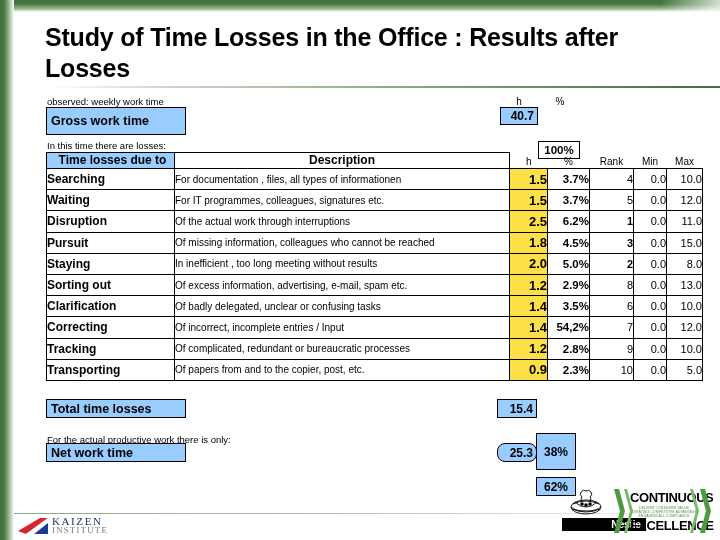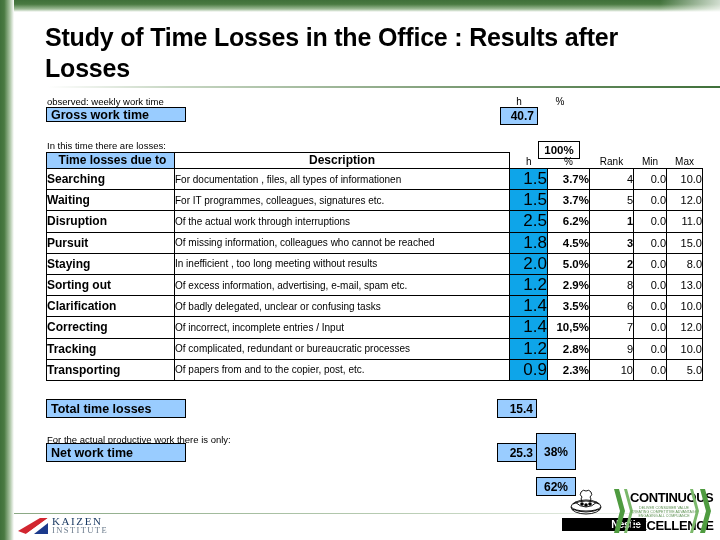--- a/index.html
+++ b/index.html
@@ -79,21 +79,21 @@
   }
   .cell.blue { background: #99ccff; }
   .cell.bold { font-weight: bold; }
   .cell.right { justify-content: flex-end; padding-right: 3px; }
   .cell.center { justify-content: center; margin-top: 34px; }
   .cell.left { padding-left: 4px; }
 
   
   #gross-label {
     left: 46px; top: 107px;
-    width: 140px; height: 15px;
+    width: 140px; height: 28px;
     font-size: 12.5px; font-weight: bold;
   }
   #gross-h-head, #gross-pct-head {
     position: absolute;
     font-size: 10px;
     color: #000000;
     text-align: center;
   }
   #gross-h-head   { left: 500px; top: 96px; width: 38px; }
   #gross-pct-head { left: 540px; top: 96px; width: 40px; }
@@ -141,25 +141,25 @@
   td.cat {
     font-weight: bold;
     font-size: 12px;
     padding-left: 4px;
   }
   td.desc {
     font-size: 10px;
     padding-left: 4px;
   }
   td.num-h {
-    background: #0ea5e9;
-    font-weight: normal;
+    background: #fde047;
+    font-weight: bold;
     text-align: right;
     padding-right: 4px;
-    font-size: 17px;
+    font-size: 13px;
   }
   td.num-pct {
     font-weight: bold;
     text-align: right;
     padding-right: 4px;
     font-size: 11.5px;
   }
   td.num-rank {
     text-align: right;
     padding-right: 4px;
@@ -180,21 +180,21 @@
   col.c-rank { width: 44px; }
   col.c-min  { width: 33px; }
   col.c-max  { width: 36px; }
 
   
   #total-label { left: 46px; top: 399px; width: 140px; height: 19px; font-size: 12.5px; font-weight: bold; }
   #total-h     { left: 497px; top: 399px; width: 40px; height: 19px; font-weight: bold; font-size: 12px; }
   #total-pct   { left: 536px; top: 399px; width: 40px; height: 37px; font-weight: bold; font-size: 12px; }
 
   #net-label   { left: 46px; top: 443px; width: 140px; height: 19px; font-size: 12.5px; font-weight: bold; }
-  #net-h       { left: 497px; top: 443px; width: 40px; height: 19px; font-weight: bold; font-size: 12px; }
+  #net-h       { left: 497px; top: 443px; width: 40px; height: 19px; font-weight: bold; font-size: 12px; border-radius: 8px; }
   #net-pct     { left: 536px; top: 443px; width: 40px; height: 19px; font-weight: bold; font-size: 12px; }
 
   
   #footer-rule {
     position: absolute;
     left: 14px; top: 513px;
     width: 706px; height: 1px;
     background: linear-gradient(to right, #8aa884 0%, #b9cdb4 55%, #ffffff 100%);
   }
 
@@ -395,21 +395,21 @@
         <td class="num-h">1.4</td>
         <td class="num-pct">3.5%</td>
         <td class="num-rank">6</td>
         <td class="num-min">0.0</td>
         <td class="num-max">10.0</td>
       </tr>
       <tr>
         <td class="cat">Correcting</td>
         <td class="desc">Of incorrect, incomplete entries / Input</td>
         <td class="num-h">1.4</td>
-        <td class="num-pct">10,5%</td>
+        <td class="num-pct">54,2%</td>
         <td class="num-rank">7</td>
         <td class="num-min">0.0</td>
         <td class="num-max">12.0</td>
       </tr>
       <tr>
         <td class="cat">Tracking</td>
         <td class="desc">Of complicated, redundant or bureaucratic processes</td>
         <td class="num-h">1.2</td>
         <td class="num-pct">2.8%</td>
         <td class="num-rank">9</td>

